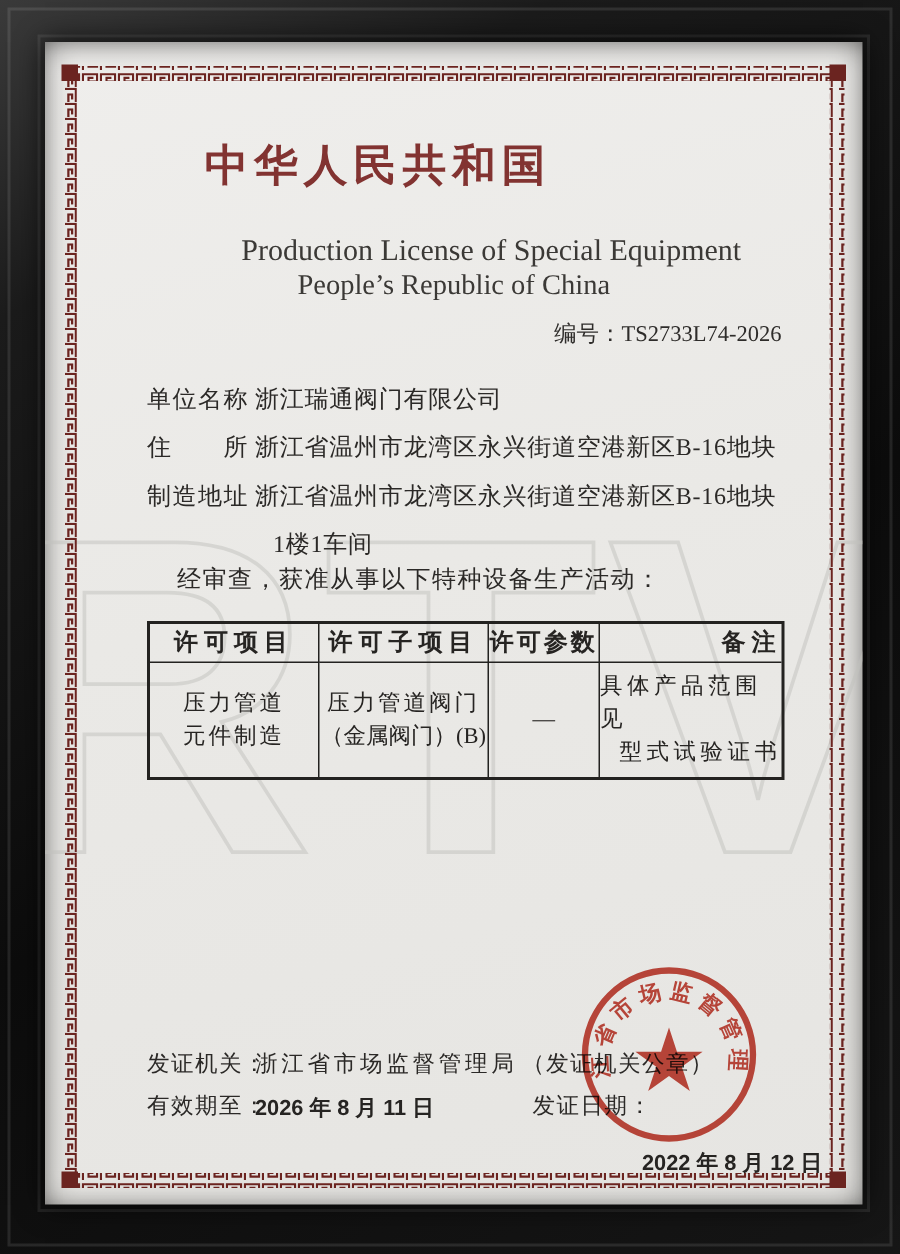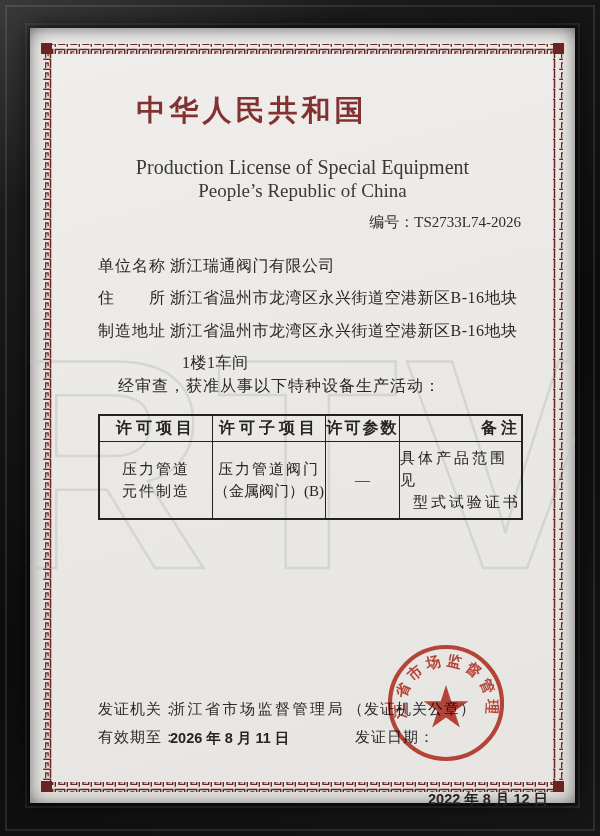--- a/index.html
+++ b/index.html
@@ -20,21 +20,21 @@
       inset 14px 0 22px -16px rgba(0,0,0,.45),
       inset -14px 0 22px -16px rgba(0,0,0,.45),
       0 0 18px rgba(0,0,0,.8);
   }
   .layer{position:absolute;left:0;top:0;width:545px;height:775px;}
   .abs{position:absolute;}
   .cn-title{width:444px;text-align:center;color:#823331;font-weight:bold;}
   .cn-title.l1{top:63px;font-size:29px;letter-spacing:4px;}
   .cn-title.l2{top:95px;font-size:31px;letter-spacing:3px;}
   .en-title{width:545px;text-align:center;color:#3b3936;}
-  .en-title.l1{top:128px;font-size:20px;}
+  .en-title.l1{top:128px;font-size:20px;padding-left:25px;}
   .en-title.l2{top:152px;font-size:19px;}
   .serial{top:185px;right:54px;font-size:15px;color:#2e2c2a;font-family:Liberation Serif, serif;}
   .serial b{font-weight:normal;}
   .field-label{left:68px;font-size:16px;color:#2b2927;letter-spacing:1px;}
   .field-value{left:140px;font-size:16px;color:#2b2927;letter-spacing:.5px;white-space:nowrap;}
   .statement{left:88px;top:348px;font-size:16px;color:#2b2927;letter-spacing:1px;}
   
   .lic-table{
     position:absolute;left:68px;top:386px;width:425px;height:106px;
     border:2px solid #232220;display:grid;
@@ -147,21 +147,21 @@
       </div>
     </div>
 
     <div class="abs foot-label" style="left:68px;top:672px;text-align:right;">发证机关：</div>
     <div class="abs foot-value spaced" style="left:140px;top:672px;">浙江省市场监督管理局</div>
     <div class="abs foot-label" style="left:318px;top:672px;">（发证机关公章）</div>
 
     <div class="abs foot-label" style="left:68px;top:700px;">有效期至：</div>
     <div class="abs num-val" style="left:140px;top:701px;">2026 年 8 月 11 日</div>
     <div class="abs foot-label" style="left:325px;top:700px;">发证日期：</div>
-    <div class="abs num-val" style="left:398px;top:728px;margin-top:34px;">2022 年 8 月 12 日</div>
+    <div class="abs num-val" style="left:398px;top:704px;margin-top:34px;">2022 年 8 月 12 日</div>
 
     <svg class="abs seal" style="left:354px;top:613px;" width="124" height="124" viewBox="0 0 124 124">
       <defs>
         <path id="sealArc" d="M 22.4 76.2 A 41 41 0 1 1 101.6 76.2" fill="none"></path>
       </defs>
       <circle cx="62" cy="62" r="56" fill="none" stroke="#c43b2e" stroke-width="4.2"></circle>
       <text font-size="14.5" font-weight="bold" fill="#c43b2e" letter-spacing="4.5" font-family="Liberation Serif, DejaVu Serif, serif">
         <textPath href="#sealArc" startOffset="50%" text-anchor="middle">浙江省市场监督管理局</textPath>
       </text>
       <path fill="#c43b2e" d="M62 44 L67.3 60.2 L84.4 60.2 L70.5 70.2 L75.9 86.4 L62 76.4 L48.1 86.4 L53.5 70.2 L39.6 60.2 L56.7 60.2 Z"></path>

